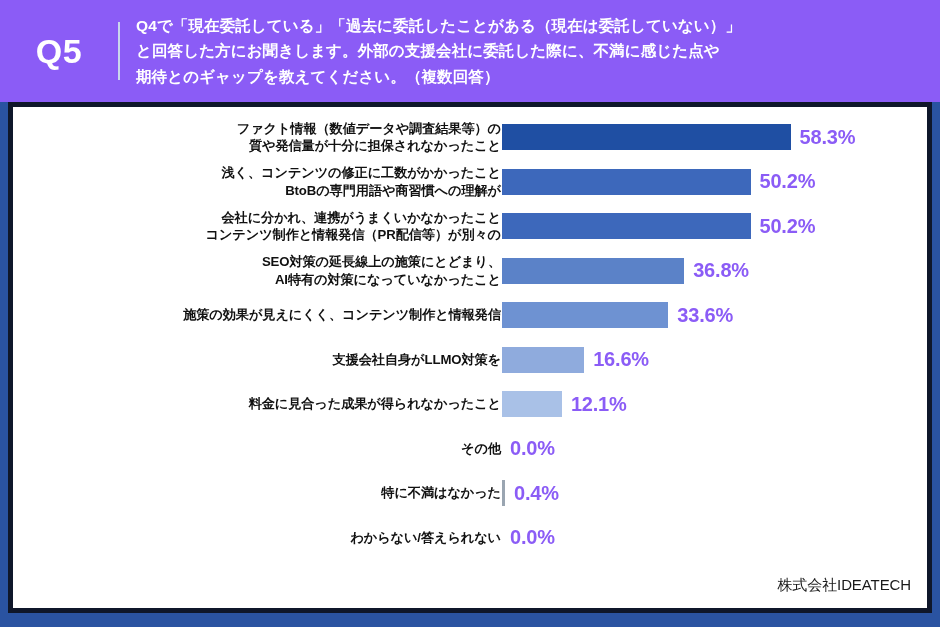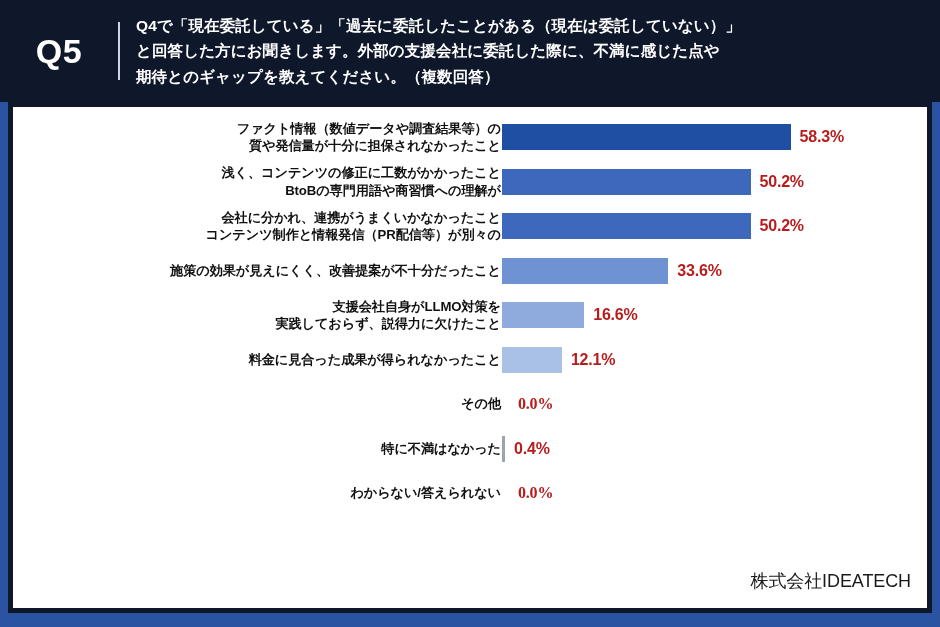--- a/index.html
+++ b/index.html
@@ -13,21 +13,21 @@
     font-family: "Liberation Sans", "DejaVu Sans", sans-serif;
     overflow: hidden;
   }
 
   
   #header {
     position: absolute;
     left: 0; top: 0;
     width: 940px;
     height: 102px;
-    background: #0f172a;
+    background: #8b5cf6;
     display: flex;
     align-items: center;
   }
   #q-number {
     width: 118px;
     flex: 0 0 118px;
     text-align: center;
     color: #ffffff;
     font-size: 34px;
     font-weight: bold;
@@ -102,36 +102,36 @@
   }
   .bar.zero {
     width: 0px;
   }
   .bar.tick {
     width: 3px;
     background: #9aa5b1 !important;
     height: 26px;
   }
   .value {
-    font-size: 16px;
-    font-weight: bold;
-    color: #b91c1c;
+    font-size: 20px;
+    font-weight: bold;
+    color: #8b5cf6;
     margin-left: 9px;
     white-space: nowrap;
     letter-spacing: -0.2px;
   }
-  .value.novalue-gap { margin-left: 16px; font-family: Liberation Serif, serif; }
+  .value.novalue-gap { margin-left: 8px; }
 
   
   #footer {
     position: absolute;
     right: 16px;
     bottom: 12px;
     text-align: right;
-    font-size: 18px;
+    font-size: 15px;
     color: #1a1a1a;
     line-height: 1.55;
     letter-spacing: -0.1px;
   }
   #footer div { white-space: nowrap; }
 </style>
 </head>
 <body>
 
 <div id="header">
@@ -171,31 +171,40 @@
           <div>会社に分かれ、連携がうまくいかなかったこと</div>
           <div>コンテンツ制作と情報発信（PR配信等）が別々の</div>
         </div>
         <div class="bar-area">
           <div class="bar" style="width: 248.5px; background: rgb(61, 104, 187);"></div>
           <div class="value">50.2%</div>
         </div>
       </div>
       <div class="row">
         <div class="cat-label">
-          <div>施策の効果が見えにくく、改善提案が不十分だったこと</div>
+          <div>SEO対策の延長線上の施策にとどまり、</div>
+          <div>AI特有の対策になっていなかったこと</div>
+        </div>
+        <div class="bar-area">
+          <div class="bar" style="width: 182.2px; background: rgb(91, 130, 200);"></div>
+          <div class="value">36.8%</div>
+        </div>
+      </div>
+      <div class="row">
+        <div class="cat-label">
+          <div>施策の効果が見えにくく、コンテンツ制作と情報発信</div>
         </div>
         <div class="bar-area">
           <div class="bar" style="width: 166.3px; background: rgb(110, 146, 210);"></div>
           <div class="value">33.6%</div>
         </div>
       </div>
       <div class="row">
         <div class="cat-label">
           <div>支援会社自身がLLMO対策を</div>
-          <div>実践しておらず、説得力に欠けたこと</div>
         </div>
         <div class="bar-area">
           <div class="bar" style="width: 82.2px; background: rgb(143, 171, 221);"></div>
           <div class="value">16.6%</div>
         </div>
       </div>
       <div class="row">
         <div class="cat-label">
           <div>料金に見合った成果が得られなかったこと</div>
         </div>

